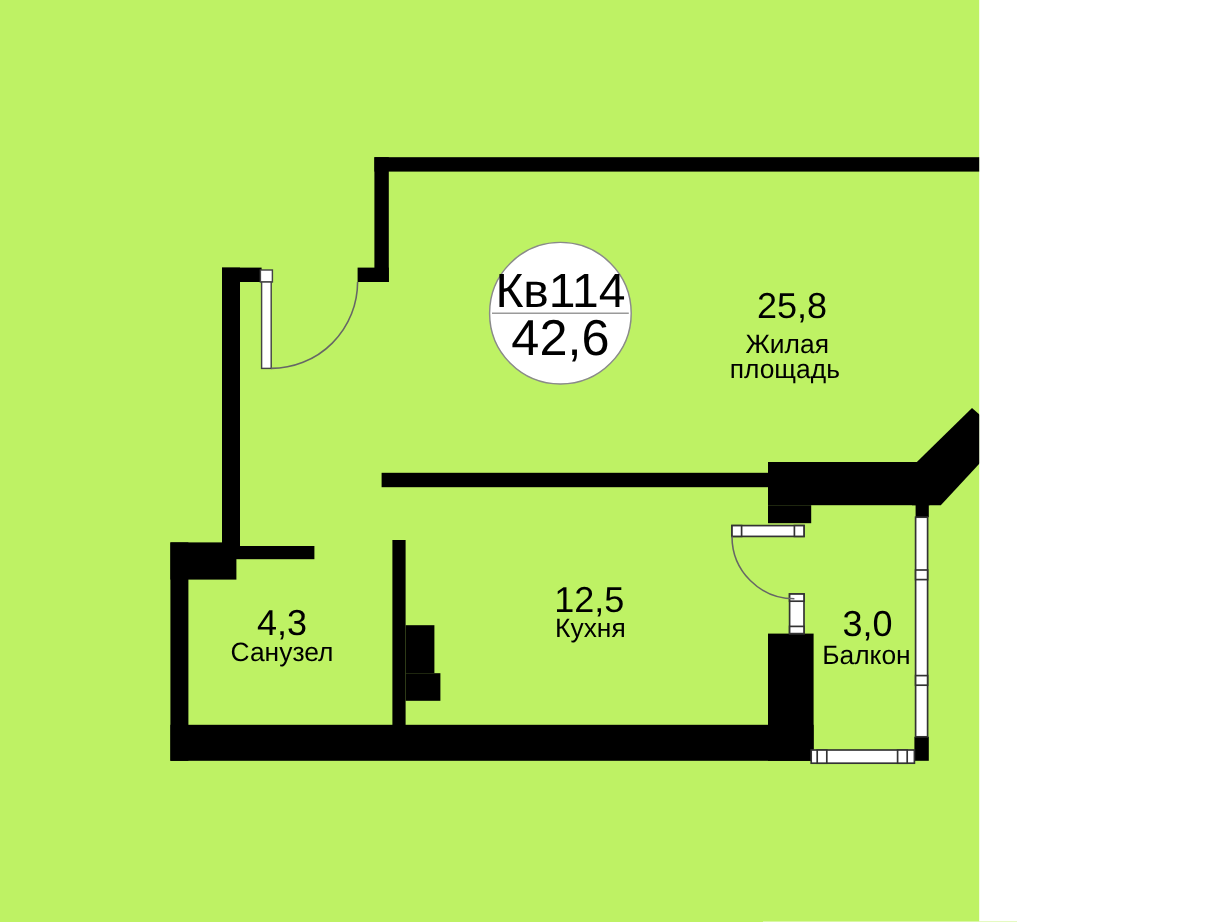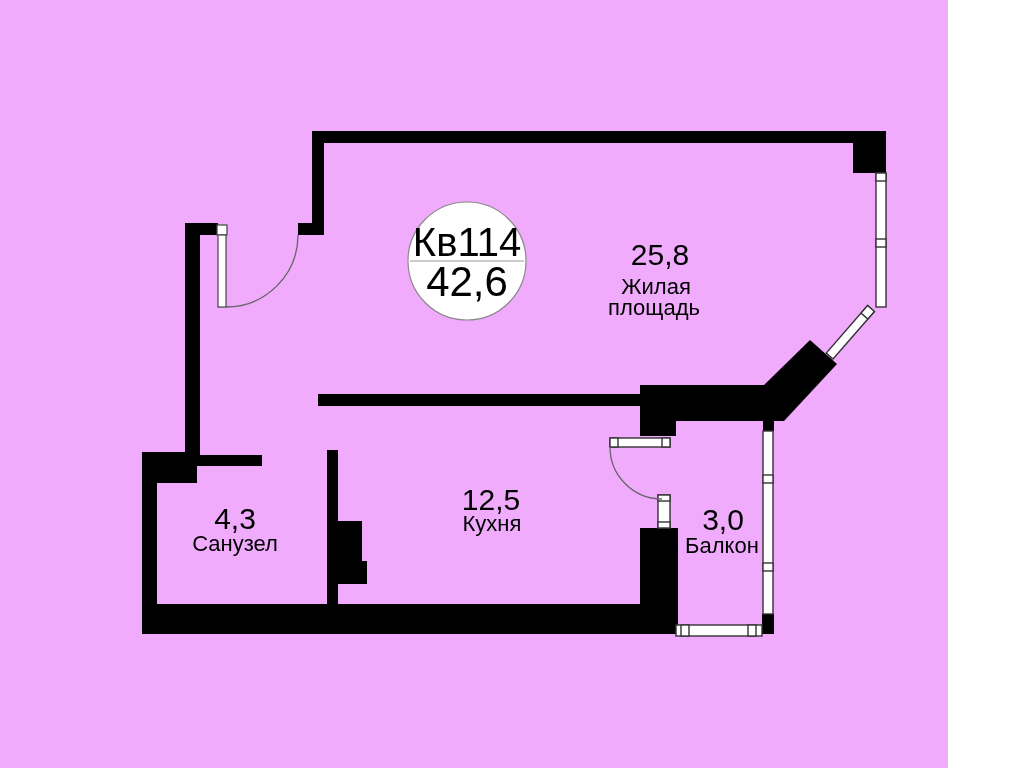--- a/index.html
+++ b/index.html
@@ -1,20 +1,20 @@
 <!DOCTYPE html>
 <html><head>
 <meta charset="utf-8">
 <style>
   html, body { margin: 0; padding: 0; }
   body { background: #ffffff; font-family: "Liberation Sans", sans-serif; }
   .stage {
     position: relative;
-    width: 948px; height: 768px;
-    background: #f0abfc;
+    width: 816px; height: 768px;
+    background: #bef264;
     overflow: hidden;
   }
   svg { display: block; }
   .wall   { fill: #000000; stroke: none; }
   .window { fill: #ffffff; stroke: #333333; stroke-width: 1.4; }
   .leaf   { fill: #ffffff; stroke: #444444; stroke-width: 1.2; }
   .swing  { fill: none; stroke: #666666; stroke-width: 1.3; }
   .badge-circle  { fill: #ffffff; stroke: #8a8a8a; stroke-width: 1.2; }
   .badge-divider { stroke: #9a9a9a; stroke-width: 1.2; }
   .t { fill: #000000; text-anchor: middle; font-family: "Liberation Sans", sans-serif; }

